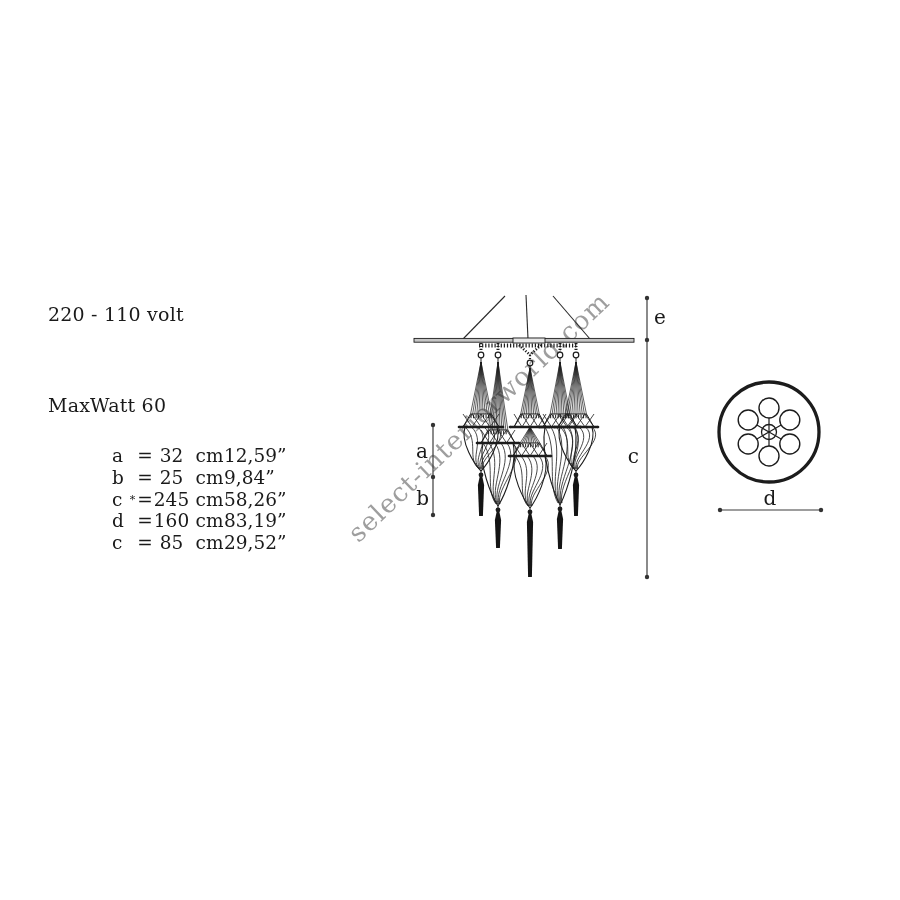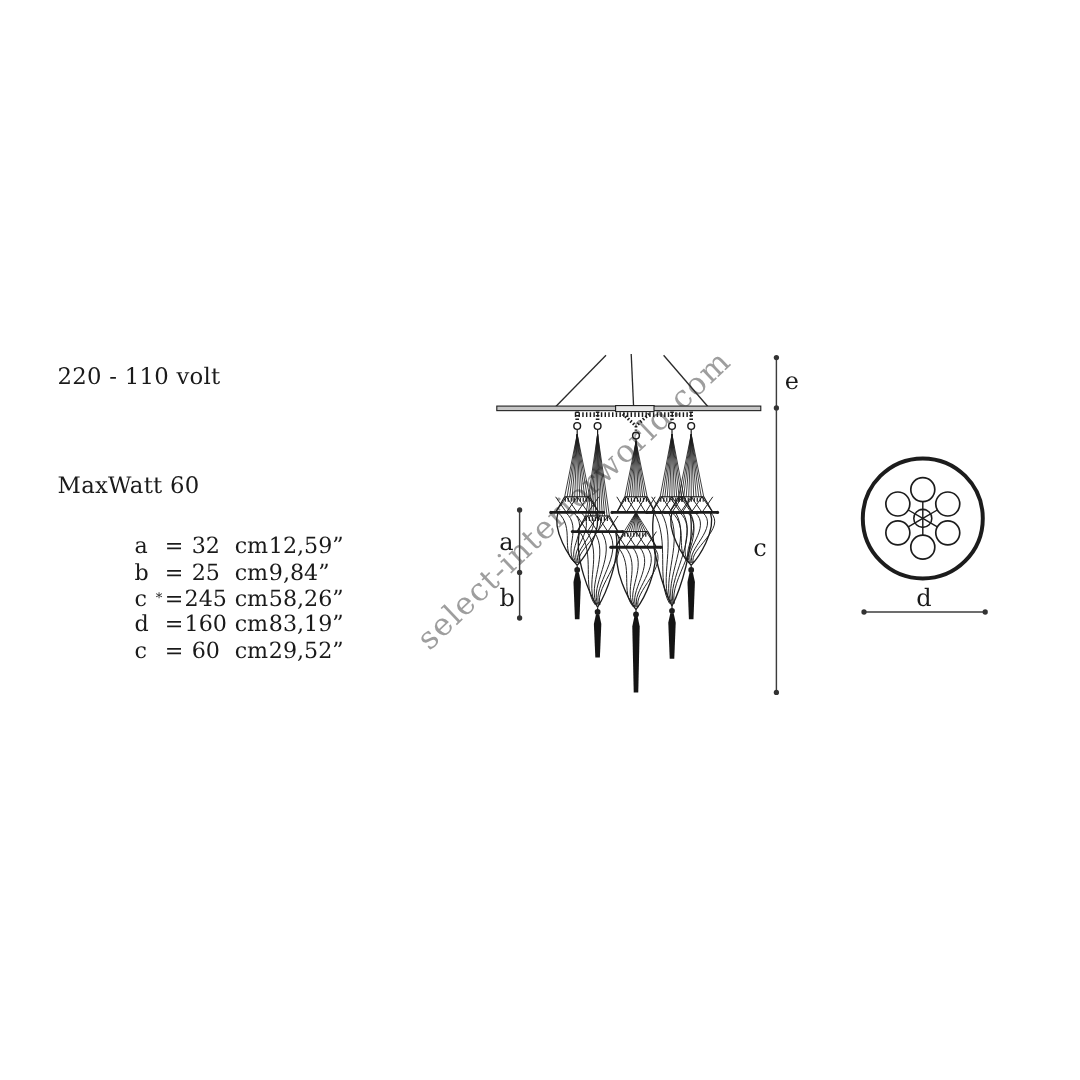--- a/index.html
+++ b/index.html
@@ -60,21 +60,21 @@
         <span class="dt-star"></span>
         <span class="dt-eq">=</span>
         <span class="dt-val">160</span>
         <span class="dt-unit">cm</span>
         <span class="dt-in">83,19”</span>
       </div>
       <div class="dim-row">
         <span class="dt-letter">c</span>
         <span class="dt-star"></span>
         <span class="dt-eq">=</span>
-        <span class="dt-val">60</span>
+        <span class="dt-val">85</span>
         <span class="dt-unit">cm</span>
         <span class="dt-in">29,52”</span>
       </div>
     </div>
 
   <svg class="overlay" viewBox="0 0 900 900">
 
     <g stroke="#2a2a2a" stroke-width="1.1">
       <line x1="463" y1="339" x2="505" y2="296"></line>
       <line x1="528" y1="339" x2="526" y2="295"></line>

